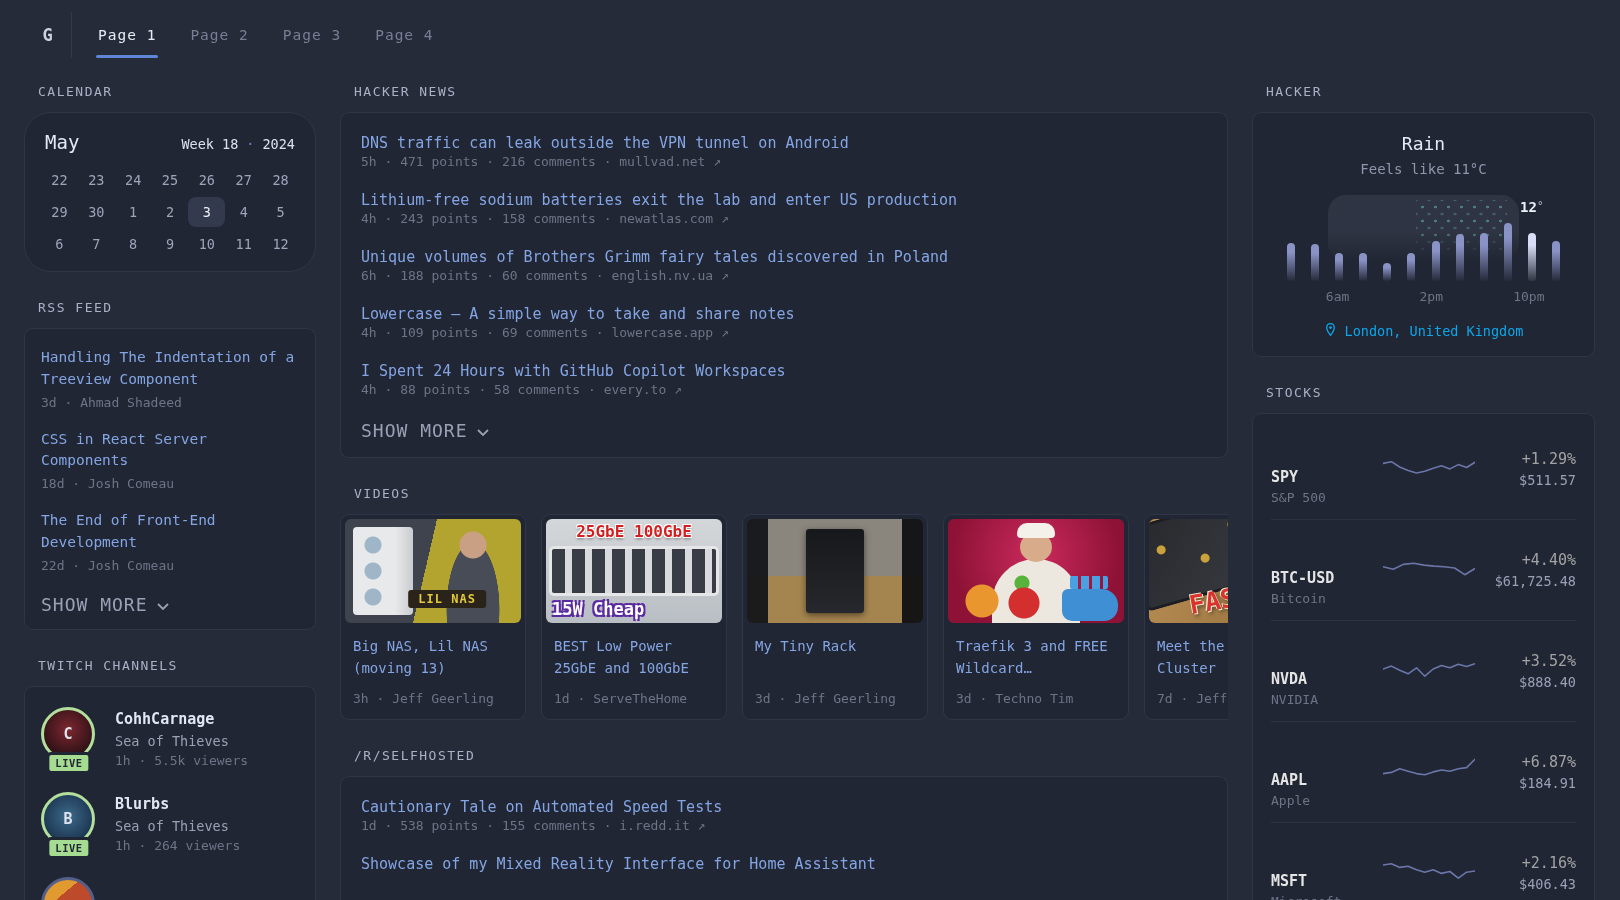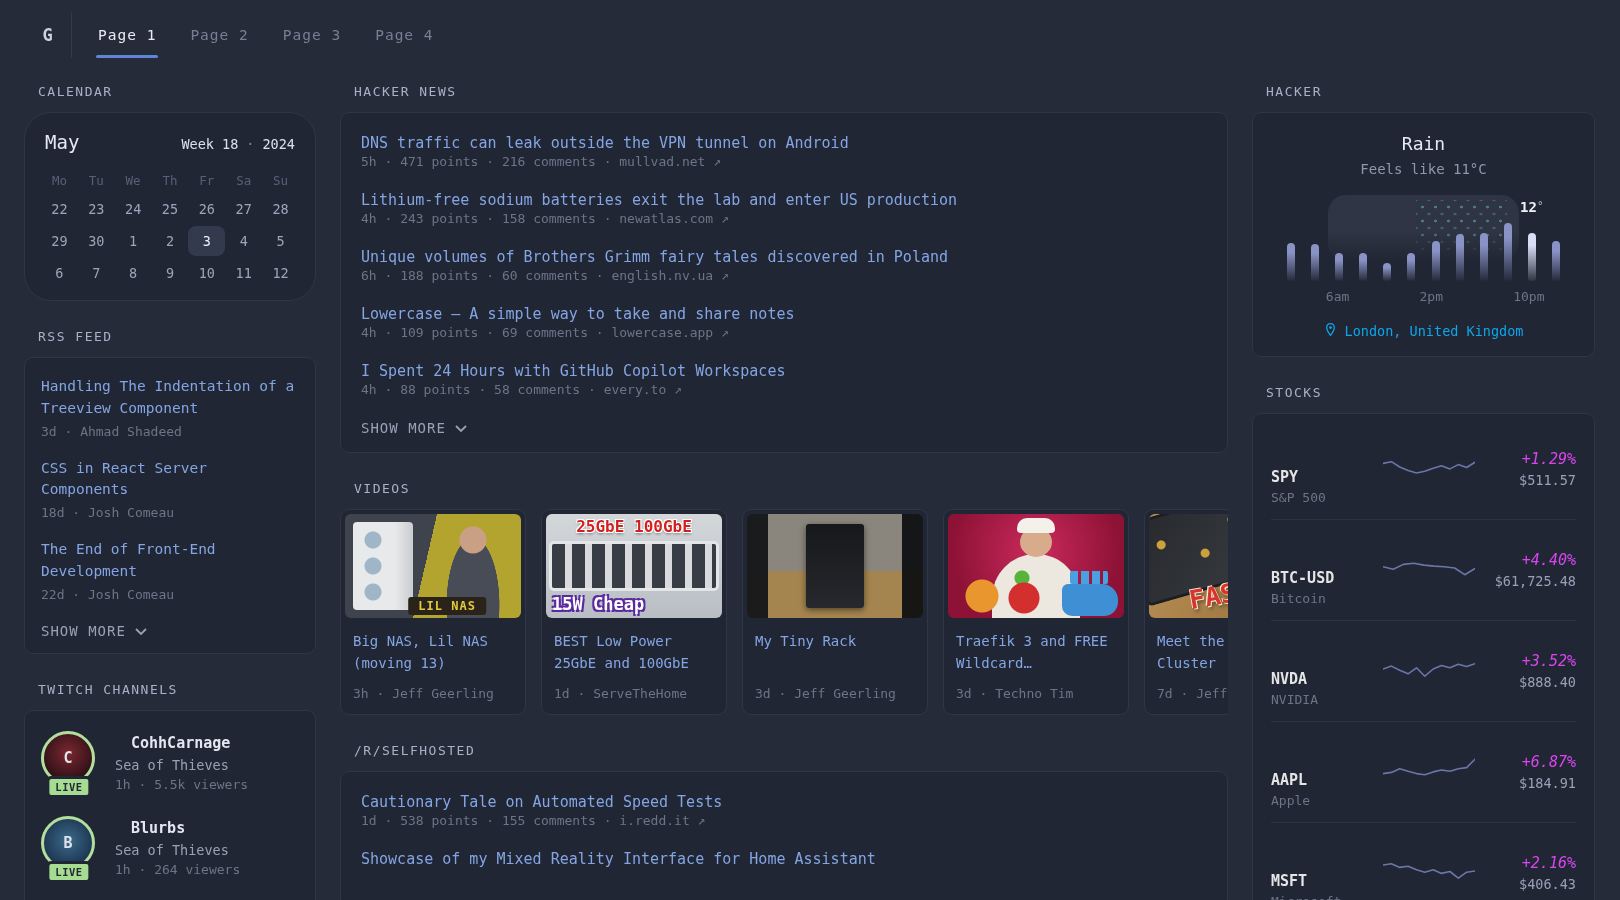--- a/index.html
+++ b/index.html
@@ -43,38 +43,38 @@
             text-align:center; font-size:13.5px; color:#9da5bb; }
   .cal-day { height:30px; line-height:30px; cursor:pointer; }
   .cal-day.sel { background:#333a4d; color:#eef1f8; border-radius:8px; }
 
   
   .feed-card { padding:18px 16px 14px; }
   .feed-item { margin-bottom:19px; }
   .feed-title { color:#84a5e3; font-size:14.5px; line-height:1.5; cursor:pointer; }
   .feed-meta { color:#6d7487; font-size:13px; margin-top:4px; }
   .show-more { display:inline-flex; gap:9px; align-items:center; color:#99a1b5;
-               font-size:14px; letter-spacing:1px; cursor:pointer; margin-top:2px; }
+               font-size:18px; letter-spacing:1px; cursor:pointer; margin-top:2px; }
 
   
   .tw-card { padding:20px 16px 16px; }
   .tw-row { display:flex; gap:18px; margin-bottom:24px; }
   .tw-row:last-child { margin-bottom:0; }
   .tw-avwrap { position:relative; flex:0 0 56px; height:58px; }
   .tw-av { width:54px; height:54px; border-radius:50%; border:3px solid #55608a;
            display:flex; align-items:center; justify-content:center;
            font-size:15px; font-weight:bold; color:#dfe5ee; cursor:pointer; }
   .tw-av.live { border-color:#b2df9c; }
   .av-cohh   { background:radial-gradient(circle at 50% 40%, #7d2730, #2c1016 75%); }
   .av-blurbs { background:radial-gradient(circle at 50% 45%, #3d6a8a, #1b3450 75%); }
   .av-prime  { background:linear-gradient(140deg,#e09a2f 0 34%,#bd4a2a 34%); }
   .tw-live { position:absolute; left:50%; transform:translateX(-50%); bottom:-9px;
              background:#a5dc91; color:#232836; font-size:10.5px; font-weight:bold;
              padding:2px 6px; border-radius:5px; border:3px solid #212634; letter-spacing:.5px; }
-  .tw-name { font-size:15px; color:#e2e7f2; font-weight:bold; margin:3px 16px 5px; cursor:pointer; }
+  .tw-name { font-size:15px; color:#e2e7f2; font-weight:bold; margin:3px 0 5px; cursor:pointer; }
   .tw-game { font-size:13.5px; color:#99a1b5; margin-bottom:4px; }
   .tw-meta { font-size:13px; color:#6d7487; }
 
   
   .list-card { padding:20px 20px 16px; }
   .hn-item { margin-bottom:21px; }
   .hn-title { color:#84a5e3; font-size:15px; line-height:1.4; cursor:pointer; }
   .hn-meta { color:#6d7487; font-size:13px; }
 
   
@@ -87,21 +87,21 @@
 
   .t1 { background:linear-gradient(103deg,#3e434d 0%,#3e434d 46%,#b3a430 46%); }
   .t1-nas { position:absolute; left:8px; top:8px; width:60px; height:88px; border-radius:4px;
     background:radial-gradient(circle at 20px 18px,#9fb6c8 8px,transparent 9px),
                radial-gradient(circle at 20px 44px,#9fb6c8 8px,transparent 9px),
                radial-gradient(circle at 20px 70px,#9fb6c8 8px,transparent 9px),
                linear-gradient(90deg,#e8e9ea 70%,#c9ccd0); }
   .t1-person { position:absolute; right:16px; top:10px; width:64px; height:94px;
     background:radial-gradient(circle at 50% 16px,#c9a084 13px,transparent 14px),
                radial-gradient(ellipse at 50% 86%,#474c57 58%,transparent 59%); }
-  .t1-badge { position:absolute; bottom:3px; left:58%; transform:translateX(-50%);
+  .t1-badge { position:absolute; bottom:15px; left:58%; transform:translateX(-50%);
     background:#29231a; color:#e3c93c; font-weight:bold; font-size:12px;
     padding:2px 10px; border-radius:3px; letter-spacing:1px; white-space:nowrap; }
   .t2 { background:linear-gradient(#d4d7da,#b9bec4); }
   .t2-top { position:absolute; top:3px; width:100%; text-align:center; font-size:16px;
     font-weight:bold; color:#d21f1f; letter-spacing:0;
     text-shadow:-1px -1px 0 #fff,1px -1px 0 #fff,-1px 1px 0 #fff,1px 1px 0 #fff,0 2px 3px rgba(0,0,0,.45); }
   .t2-switch { position:absolute; top:30px; left:6px; right:6px; height:44px; border-radius:2px;
     background:repeating-linear-gradient(90deg,#383d45 0 13px,#d8dadd 13px 20px);
     box-shadow:0 0 0 3px #e4e6e8; }
   .t2-bottom { position:absolute; bottom:4px; left:6px; font-size:17px; font-weight:bold; color:#fff;
@@ -166,21 +166,21 @@
   .stock-row { display:flex; align-items:center; padding:13px 0 14px;
     border-bottom:1px solid rgba(151,161,189,0.10); }
   .stock-row:last-child { border-bottom:none; }
   .stock-left { width:122px; }
   .stock-sym { font-size:15px; font-weight:bold; color:#e5e5e5; cursor:pointer;margin-top:36px; }
   .stock-name { font-size:13px; color:#6d7487; margin-top:4px; }
   .stock-mid { flex:1; text-align:center; }
   .spark { width:92px; height:30px; }
   .stock-right { width:110px; text-align:right; }
   .stock-chg { font-size:15px; }
-  .stock-chg.up { color:#d946ef;font-style:italic; }
+  .stock-chg.up { color:#a3a3a3; }
   .stock-chg.down { color:#dd666d; }
   .stock-price { font-size:13.5px; color:#99a1b6; margin-top:4px; }
 </style>
 </head>
 <body>
 
 <div class="page">
 
   <header class="nav">
     <div class="logo">G</div>
@@ -200,29 +200,20 @@
         <h2 class="sec">CALENDAR</h2>
         <div class="card cal-card">
           <div class="cal-top">
             <span class="cal-month">May</span>
             <span class="cal-week">
               <span>Week 18</span>
               <span class="dot">·</span>
               <span>2024</span>
             </span>
           </div>
-          <div class="cal-wd" id="cal-weekdays">
-              <span>Mo</span>
-              <span>Tu</span>
-              <span>We</span>
-              <span>Th</span>
-              <span>Fr</span>
-              <span>Sa</span>
-              <span>Su</span>
-            </div>
           <div class="cal-grid" id="cal-days">
               <span class="cal-day">22</span>
               <span class="cal-day">23</span>
               <span class="cal-day">24</span>
               <span class="cal-day">25</span>
               <span class="cal-day">26</span>
               <span class="cal-day">27</span>
               <span class="cal-day">28</span>
               <span class="cal-day">29</span>
               <span class="cal-day">30</span>

